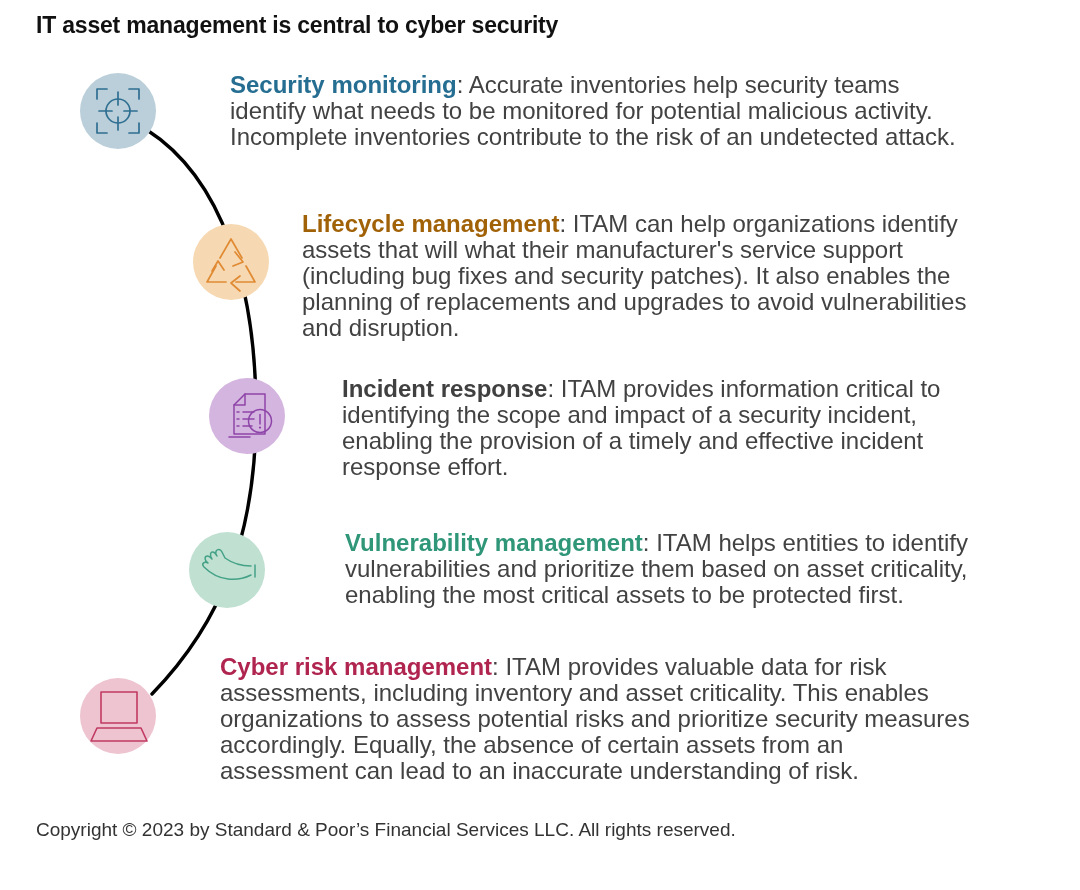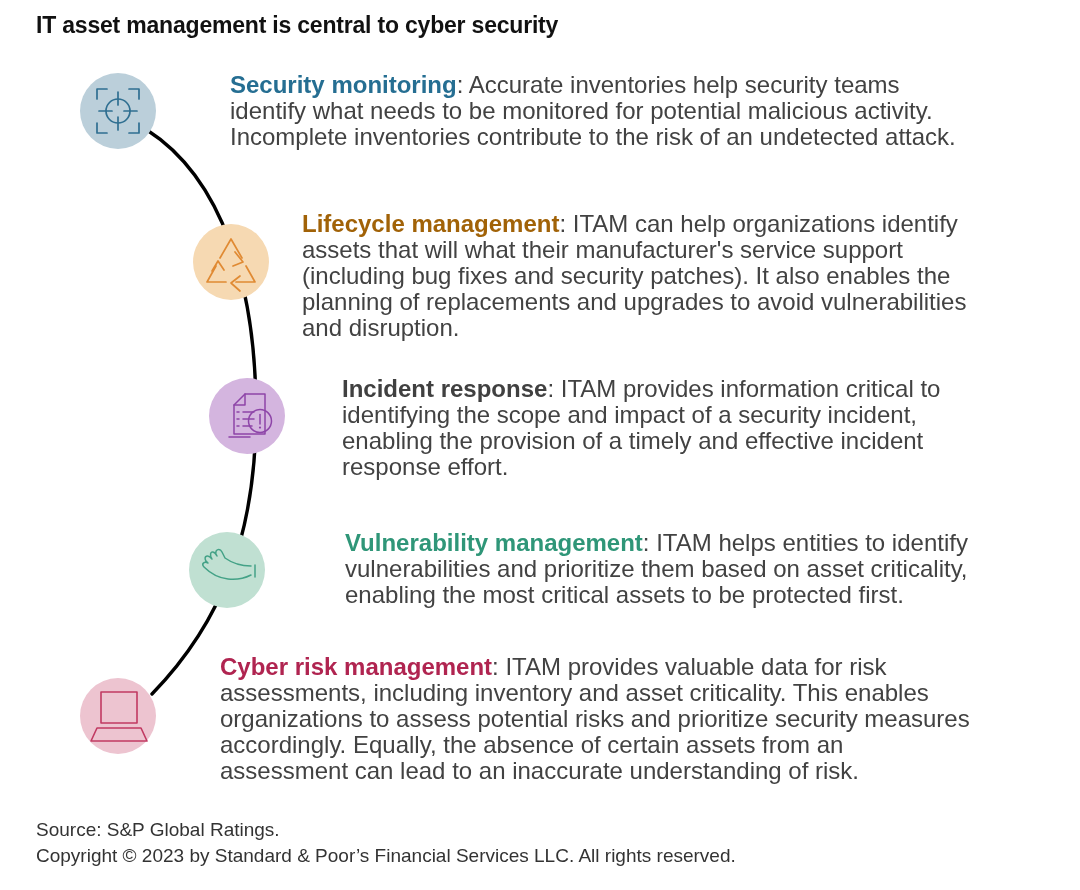--- a/index.html
+++ b/index.html
@@ -119,17 +119,16 @@
 
   <div class="sec s3">
     <span class="sec-heading" style="color: rgb(47, 150, 120);">Vulnerability management</span><span class="sec-body">: ITAM helps entities to identify vulnerabilities and prioritize them based on asset criticality, enabling the most critical assets to be protected first.</span>
   </div>
 
   <div class="sec s4">
     <span class="sec-heading" style="color: rgb(176, 36, 80);">Cyber risk management</span><span class="sec-body">: ITAM provides valuable data for risk assessments, including inventory and asset criticality. This enables organizations to assess potential risks and prioritize security measures accordingly. Equally, the absence of certain assets from an assessment can lead to an inaccurate understanding of risk.</span>
   </div>
 
   <div class="footer">
-    <div>Source: S&amp;P Global Ratings.</div>
     <div>Copyright © 2023 by Standard &amp; Poor’s Financial Services LLC. All rights reserved.</div>
   </div>
 
 </div>
 
 </body></html>

